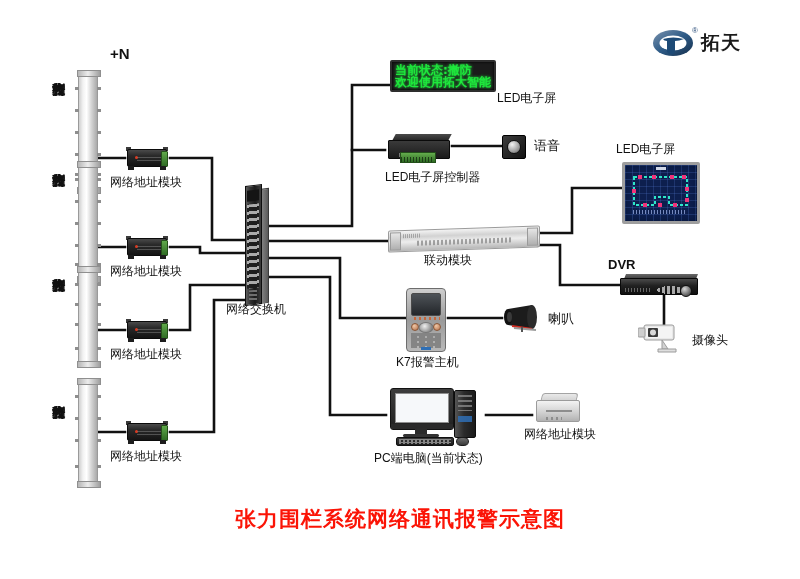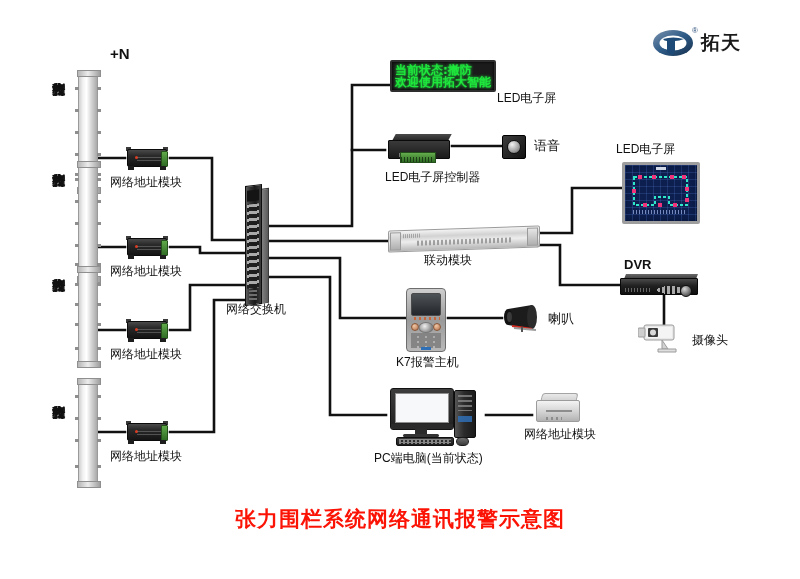--- a/index.html
+++ b/index.html
@@ -411,21 +411,21 @@
           <rect x="60" y="33" width="4" height="4"></rect>
         <rect x="48" y="38" width="4" height="4"></rect>
           <rect x="33" y="38" width="4" height="4"></rect>
         <rect x="18" y="38" width="4" height="4"></rect>
           <rect x="7" y="24" width="4" height="4"></rect>
       </g>
     </svg>
     <div class="ftxt"></div>
   </div>
 
-  <div class="lbl" style="left:624px;top:258px;font-size:13px;font-weight:bold;">DVR</div>
+  <div class="lbl" style="left:608px;top:258px;font-size:13px;font-weight:bold;">DVR</div>
   <div class="dvr" style="left:620px;top:274px;">
     <div class="top"></div>
     <div class="front">
         <div class="txt"></div>
         <div class="btns"></div>
         <div class="knob"></div>
       </div>
   </div>
 
   <div class="cam" style="left:638px;top:322px;">

